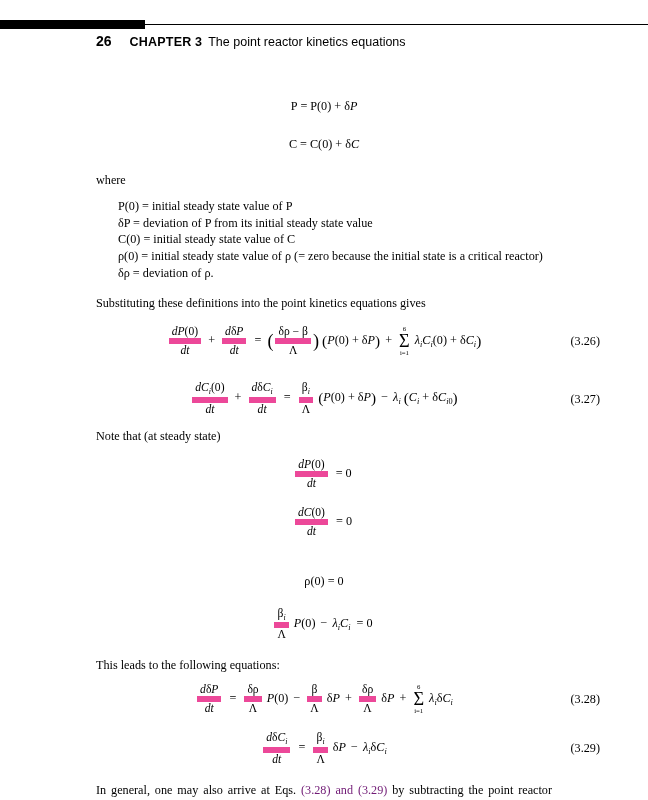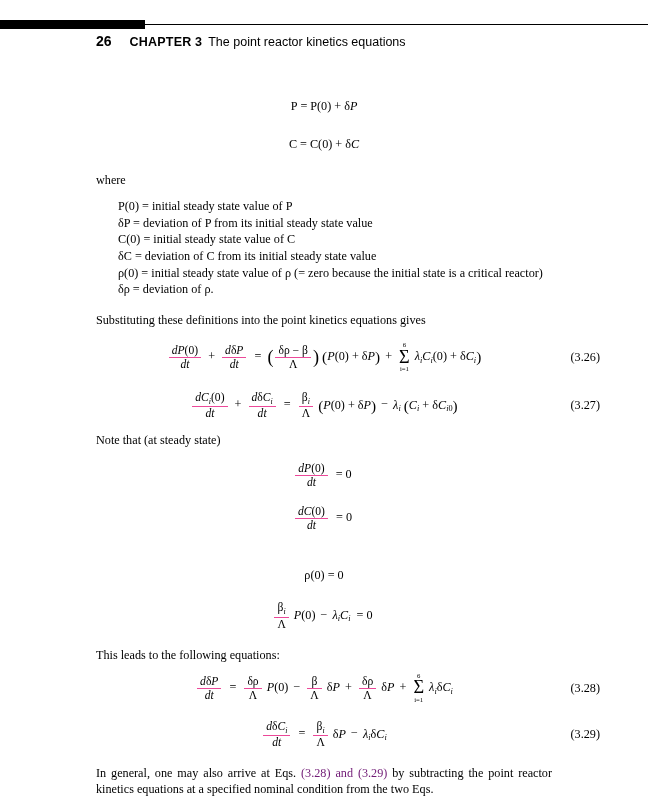--- a/index.html
+++ b/index.html
@@ -117,21 +117,21 @@
   .frac {
     display: inline-block;
     vertical-align: middle;
     text-align: center;
     margin: 0 2px;
     line-height: 1.12;
   }
   .frac .num {
     display: block;
     padding: 0 3px;
-    border-bottom: 1px solid #ec4899;
+    border-bottom: 6px solid #ec4899;
     font-size: 0.95em;
   }
   .frac .den {
     display: block;
     padding: 0 3px;
     font-size: 0.95em;
   }
   .sub {
     font-size: 0.68em;
     vertical-align: -0.33em;
@@ -194,41 +194,40 @@
       <span class="tight">C<span style="padding:0 3px;">=</span>C(0)<span style="padding:0 3px;">+</span>δ<i>C</i></span>
     </div>
 
 
     <div class="para" style="margin-top:20px;">where</div>
 
     <div class="def-list" style="margin-top:10px;">
       <div>P(0) = initial steady state value of P</div>
       <div>δP = deviation of P from its initial steady state value</div>
       <div>C(0) = initial steady state value of C</div>
-      <div>δC = deviation of C from its initial steady state value</div>
       <div>ρ(0) = initial steady state value of ρ (= zero because the initial state is a critical reactor)</div>
       <div>δρ = deviation of ρ.</div>
     </div>
 
     <div class="para" style="margin-top:14px;">Substituting these definitions into the point kinetics equations gives</div>
 
     <div class="eq-block math" style="margin-top:14px;">
       <span class="frac"><span class="num"><i>dP</i>(0)</span><span class="den"><i>dt</i></span></span>
       <span style="padding:0 2px;">+</span>
       <span class="frac"><span class="num"><i>d</i>δ<i>P</i></span><span class="den"><i>dt</i></span></span>
       <span style="padding:0 3px;">=</span>
       <span class="paren-big">(</span><span class="frac"><span class="num">δρ − β</span><span class="den">Λ</span></span><span class="paren-big">)</span>
       <span class="paren-med">(</span><i>P</i>(0) + δ<i>P</i><span class="paren-med">)</span>
       <span style="padding:0 2px;">+</span>
       <span class="sumop"><span class="lim-top">6</span><span class="sigma">Σ</span><span class="lim-bot">i=1</span></span>
       <i>λ</i><span class="sub"><i>i</i></span><i>C</i><span class="sub"><i>i</i></span>(0) + δ<i>C</i><span class="sub"><i>i</i></span><span class="paren-med">)</span>
       <span class="eq-num">(3.26)</span>
     </div>
 
-    <div class="eq-block math" style="margin-top:18px;">
+    <div class="eq-block math" style="margin-top:24px;">
       <span class="frac"><span class="num"><i>dC</i><span class="sub"><i>i</i></span>(0)</span><span class="den"><i>dt</i></span></span>
       <span style="padding:0 2px;">+</span>
       <span class="frac"><span class="num"><i>d</i>δ<i>C</i><span class="sub"><i>i</i></span></span><span class="den"><i>dt</i></span></span>
       <span style="padding:0 3px;">=</span>
       <span class="frac"><span class="num">β<span class="sub"><i>i</i></span></span><span class="den">Λ</span></span>
       <span class="paren-med">(</span><i>P</i>(0) + δ<i>P</i><span class="paren-med">)</span>
       <span style="padding:0 2px;">−</span>
       <i>λ</i><span class="sub"><i>i</i></span>
       <span class="paren-med">(</span><i>C</i><span class="sub"><i>i</i></span> + δ<i>C</i><span class="sub"><i>i</i>0</span><span class="paren-med">)</span>
       <span class="eq-num">(3.27)</span>

